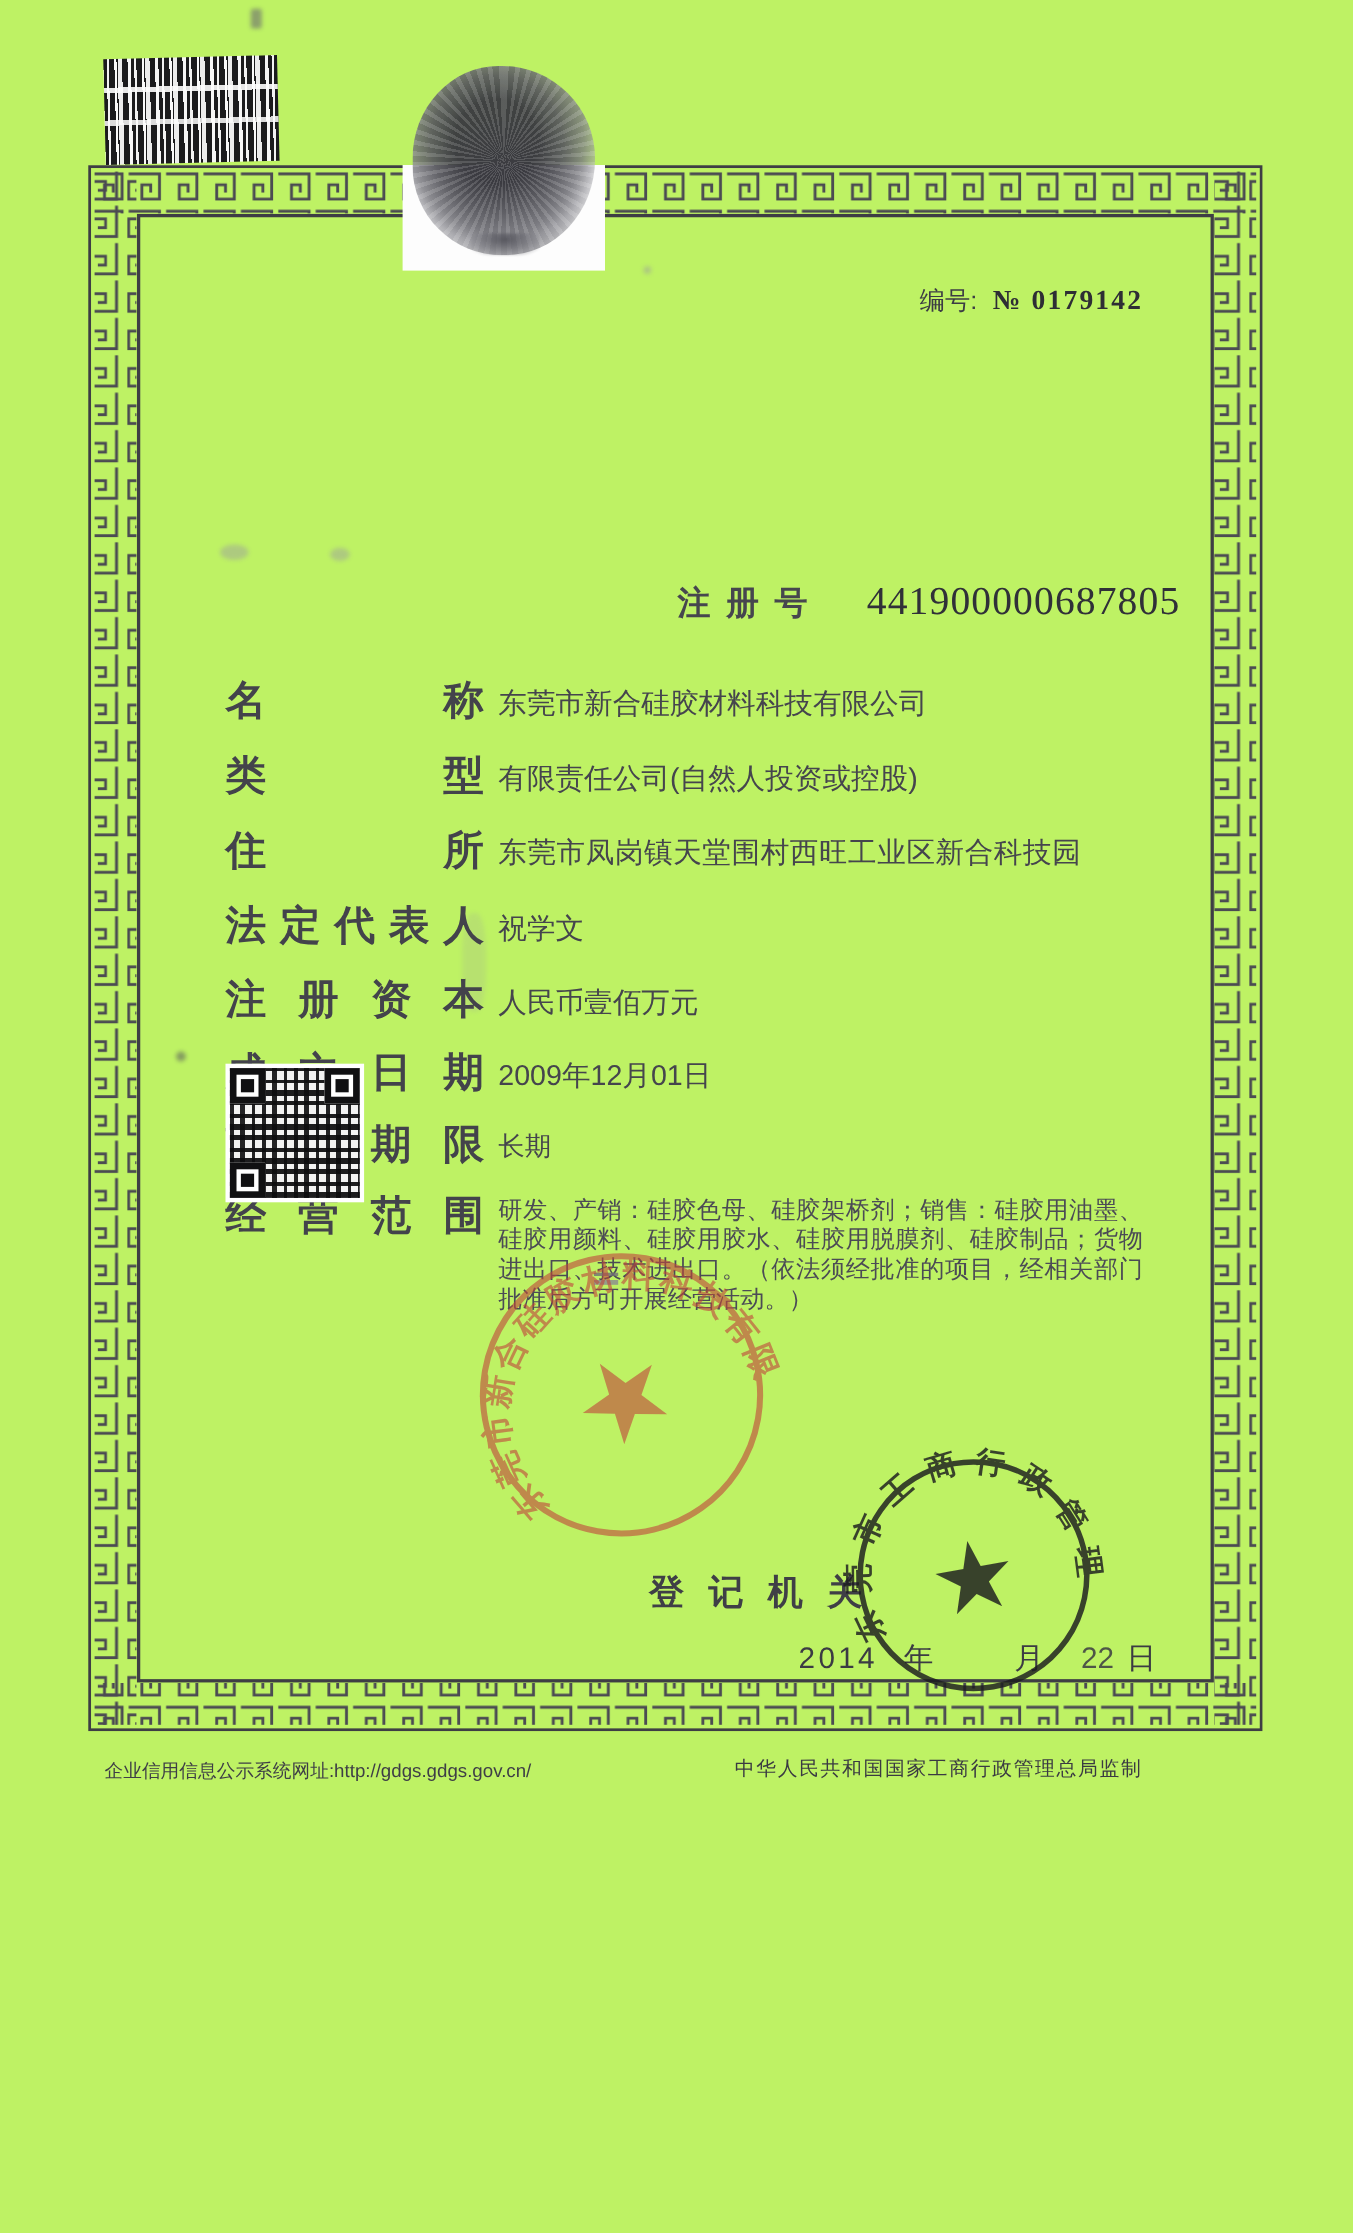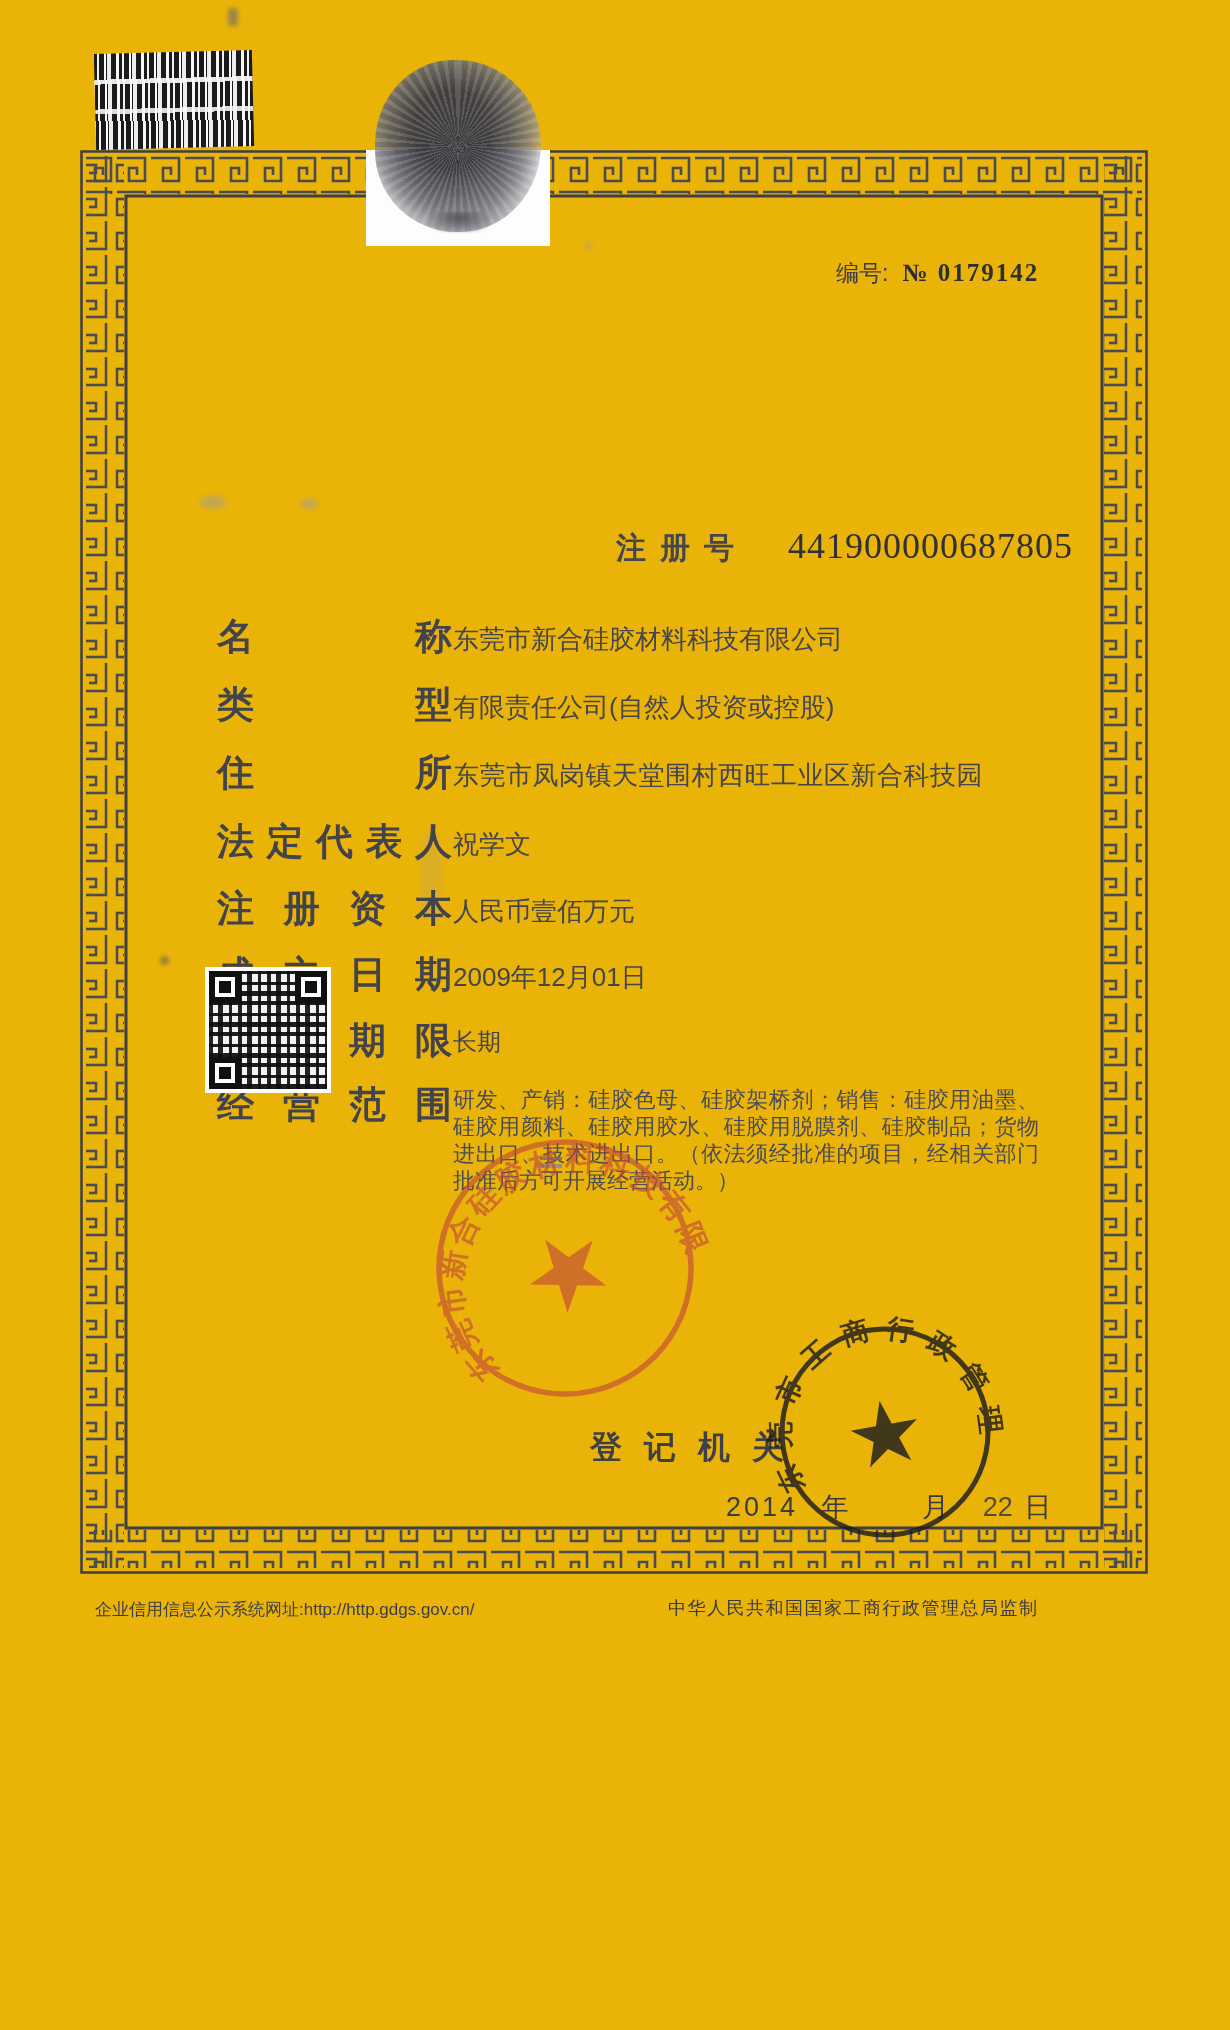--- a/index.html
+++ b/index.html
@@ -1,16 +1,16 @@
 <!DOCTYPE html>
 <html><head>
 <meta charset="utf-8">
 <style>
   html,body{margin:0;padding:0;background:#e8e8e8;}
-  .page{position:relative;width:1230px;height:2030px;background:#eab308;overflow:hidden;
+  .page{position:relative;width:1230px;height:2030px;background:#bef264;overflow:hidden;
         font-family:"Liberation Sans",sans-serif;color:#3a3a42;}
   
   .frame-svg{position:absolute;left:80px;top:150px;z-index:1;}
   .emblem-mask{position:absolute;left:366px;top:150px;width:184px;height:96px;background:#fdfdfd;z-index:2;}
   
   .emblem{position:absolute;left:375px;top:60px;width:166px;height:172px;z-index:3;
     border-radius:48% 52% 50% 50%/50% 50% 52% 48%;
     background:
       repeating-conic-gradient(rgba(255,255,255,.14) 0 3deg, rgba(0,0,0,0) 3deg 7deg),
       radial-gradient(circle at 46% 40%, rgba(58,58,64,.96) 0 28%, rgba(88,88,94,.92) 44%, rgba(122,122,128,.8) 58%, rgba(168,168,174,.55) 68%, rgba(220,220,224,.25) 75%, rgba(255,255,255,0) 80%),
@@ -29,21 +29,21 @@
   .serial-label{font-size:23px;color:#3c3c44;}
   .serial-number{font-size:25px;font-weight:bold;font-family:"Liberation Serif",serif;color:#2e2e34;letter-spacing:2px;}
   .title{position:absolute;left:292px;top:322px;width:618px;z-index:4;font-size:124px;font-weight:900;
          color:#3a3a3f;text-align:justify;text-align-last:justify;line-height:1.25;
          font-family:"DejaVu Sans",sans-serif;text-shadow:1px 1px 0 rgba(58,58,63,.5);}
   .reg-line{position:absolute;left:616px;top:525px;display:flex;gap:40px;align-items:baseline;z-index:4;}
   .reg-label{font-size:30px;letter-spacing:14px;color:#46464e;font-family:"Liberation Serif",serif;font-weight:600;}
   .reg-number{font-size:36px;color:#303038;font-family:"Liberation Serif",serif;letter-spacing:1px;}
   
   .row{position:absolute;left:205px;width:850px;z-index:4;}
-  .field-label{position:absolute;left:12px;top:0;width:235px;font-size:37px;font-weight:600;color:#43434b;
+  .field-label{position:absolute;left:0;top:0;width:235px;font-size:37px;font-weight:600;color:#43434b;
                text-align:justify;text-align-last:justify;font-family:"Liberation Serif",serif;}
   .field-value{position:absolute;left:248px;top:10px;font-size:26px;color:#45454d;white-space:nowrap;}
   .row-name  {top:612px;} .row-type{top:680px;} .row-address{top:748px;}
   .row-legal {top:817px;} .row-capital{top:884px;} .row-estdate{top:950px;}
   .row-term  {top:1016px;} .row-scope{top:1080px;}
   .row-address .field-value{font-weight:400;letter-spacing:.5px;}
   .row-term .field-value{font-size:24px;}
   .row-scope .field-value{white-space:normal;width:586px;font-size:22px;line-height:27px;
                           text-align:justify;color:#4b4b55;top:6px;}
   
@@ -192,16 +192,16 @@
     <g opacity="0.82" transform="rotate(-10 120 120)" fill="none" stroke="#1c1c1f">
       <circle cx="120" cy="120" r="103" stroke-width="5"></circle>
       <path id="blkArc" d="M 32,160 A 96,96 0 1 1 208,160" stroke="none"></path>
       <text font-size="27" font-weight="bold" fill="#1c1c1f" stroke="none" font-family="Liberation Sans, sans-serif">
         <textPath href="#blkArc" startOffset="0" textLength="400">东莞市工商行政管理局</textPath>
       </text>
       <text x="120" y="152" font-size="88" text-anchor="middle" fill="#1c1c1f" stroke="none">★</text>
     </g>
   </svg>
 
-  <div class="footer-left">企业信用信息公示系统网址:http://http.gdgs.gov.cn/</div>
+  <div class="footer-left">企业信用信息公示系统网址:http://gdgs.gdgs.gov.cn/</div>
   <div class="footer-right">中华人民共和国国家工商行政管理总局监制</div>
 
 </div>
 
 </body></html>

